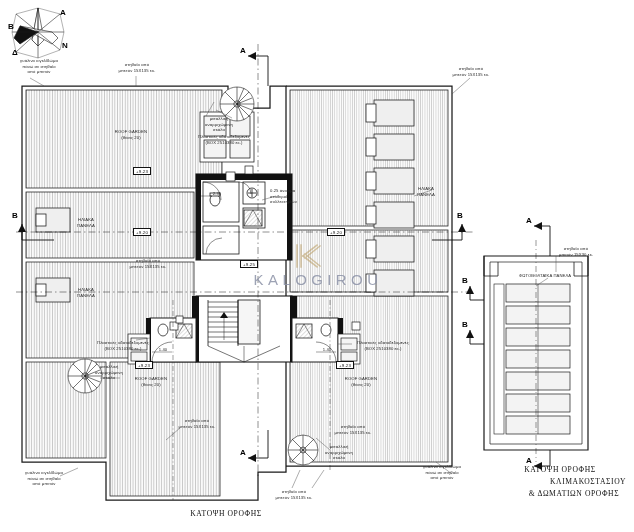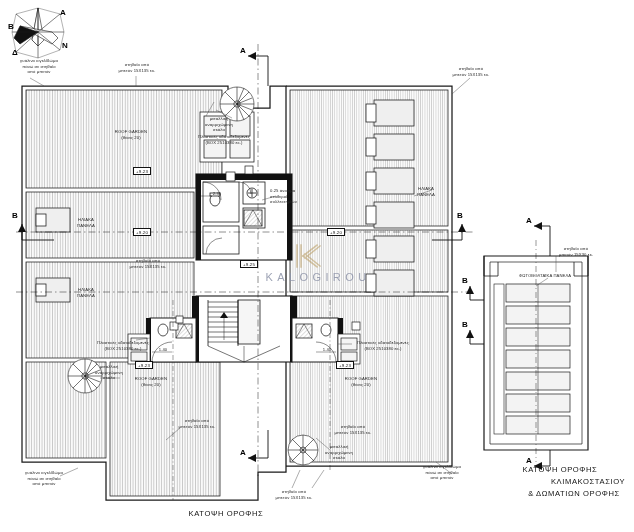--- a/index.html
+++ b/index.html
@@ -6,24 +6,24 @@
   body{width:634px;height:532px;position:relative;overflow:hidden;
        font-family:"Liberation Sans","DejaVu Sans",sans-serif;color:#1a1a1a;}
   .cad{position:absolute;left:0;top:0;width:634px;height:532px;}
   .lbl{position:absolute;font-size:4.2px;line-height:1.35;letter-spacing:.1px;
        color:#2a2a2a;white-space:pre;text-align:center;}
   .lbl.l{text-align:left;}
   .mark{position:absolute;font-size:8px;font-weight:bold;color:#000;}
   .elev{position:absolute;font-size:4.4px;border:.6px solid #111;background:#fff;
         padding:.6px 2px;color:#111;letter-spacing:.2px;}
   .title{position:absolute;font-size:7.6px;letter-spacing:.6px;color:#111;
-         text-align:center;line-height:1.45;white-space:pre;}
+         text-align:center;line-height:1.45;white-space:pre;font-family:Liberation Serif, serif;}
   .wm-k{position:absolute;left:293px;top:243px;width:34px;height:26px;opacity:.55;}
   .wm-t{position:absolute;left:243px;top:271px;width:150px;text-align:center;
-        font-size:11px;letter-spacing:4.4px;color:#8d93a8;opacity:.85;}
+        font-size:15px;letter-spacing:4.4px;color:#8d93a8;opacity:.85;}
   svg{display:block;overflow:visible;}
 </style>
 </head>
 <body>
 
 <svg class="cad" viewBox="0 0 634 532">
   <defs>
 
     <pattern id="hv" width="2.6" height="4" patternUnits="userSpaceOnUse">
       <rect width="2.6" height="4" fill="#fafafa"></rect>

